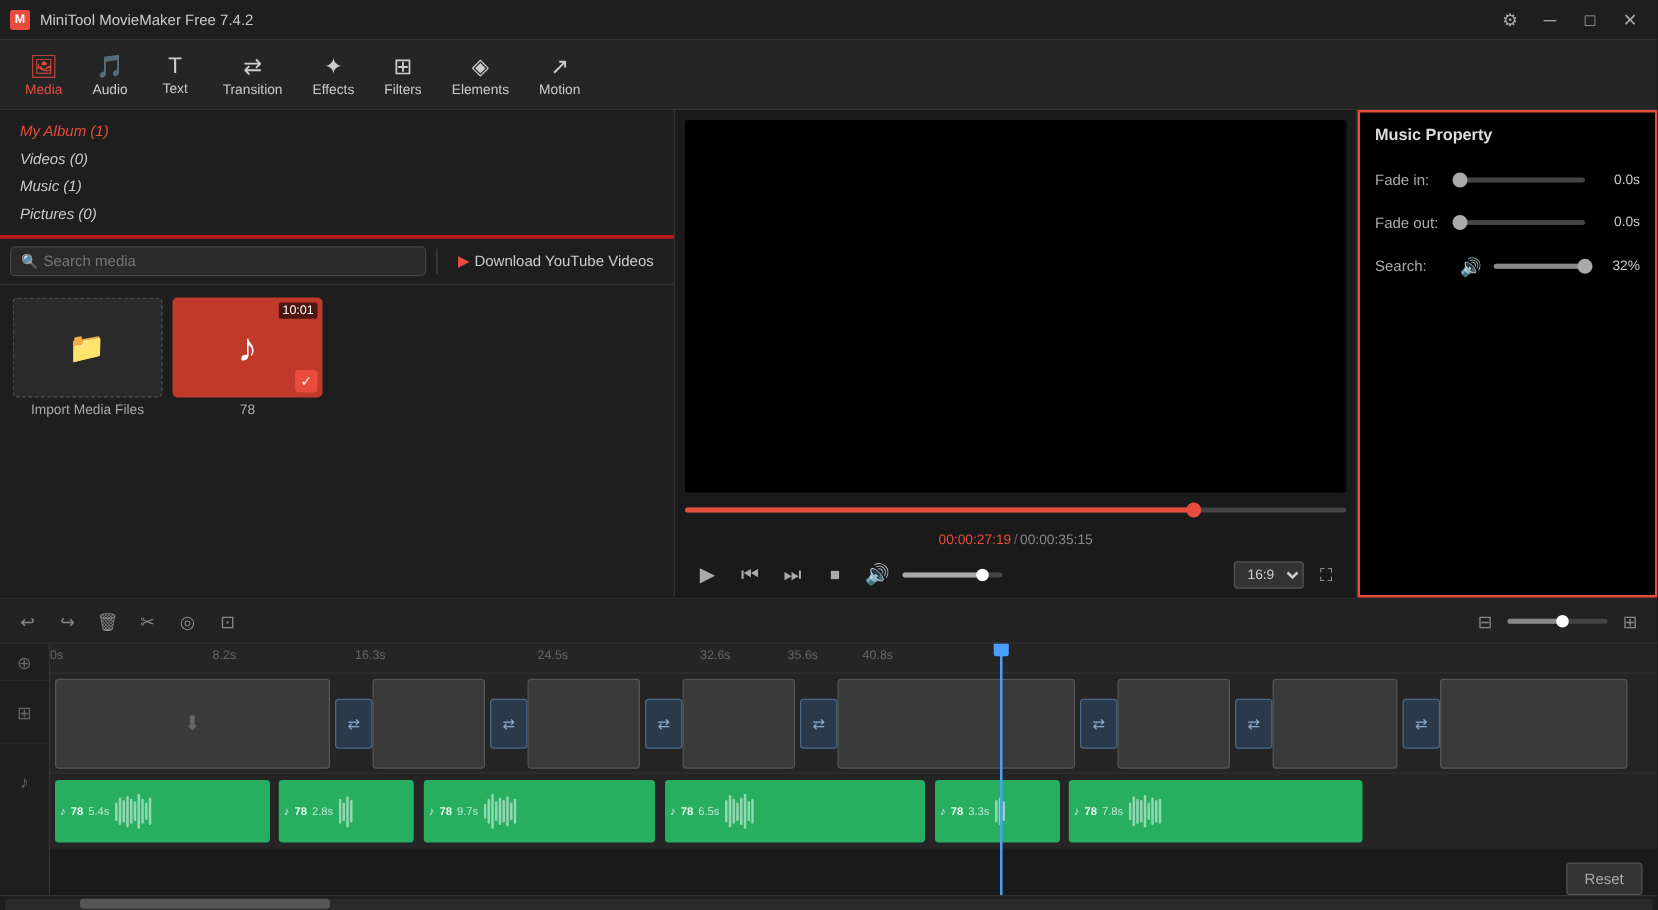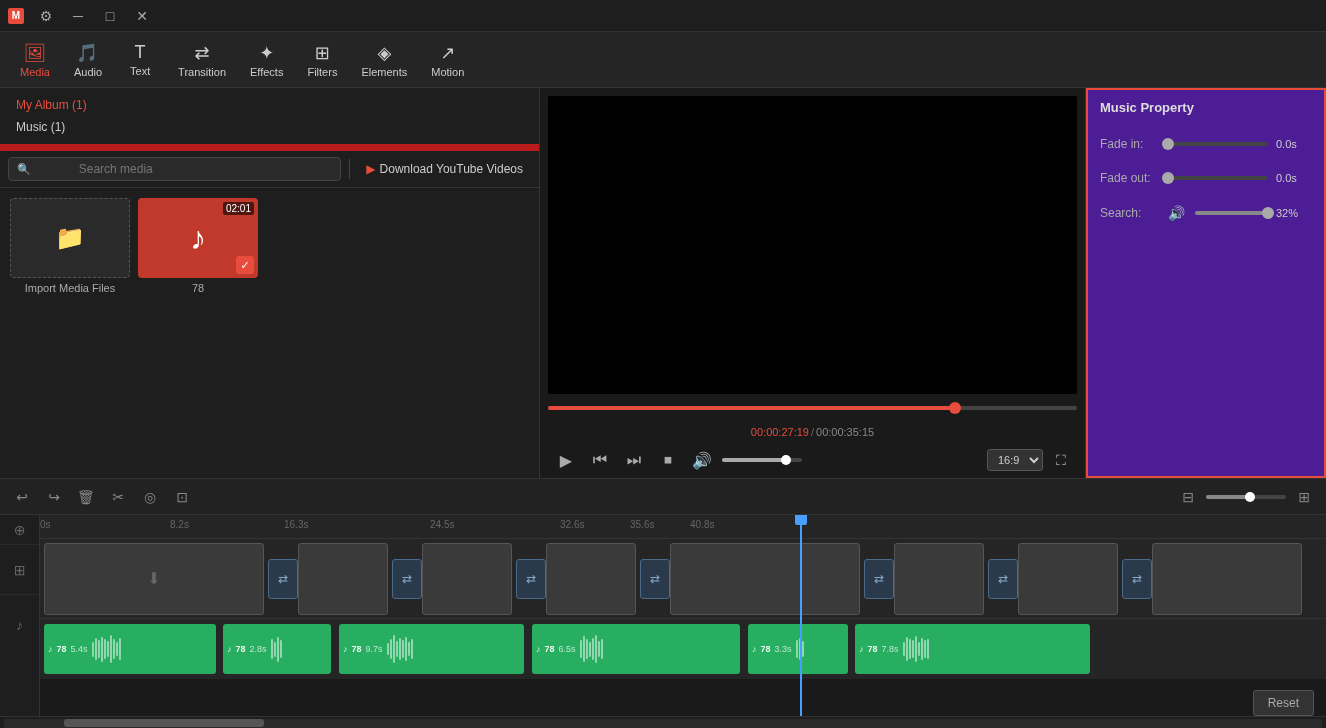--- a/index.html
+++ b/index.html
@@ -57,21 +57,22 @@
       width: 540px;
       background: #1e1e1e;
       border-right: 1px solid #333;
       display: flex;
       flex-direction: column;
     }
 
     
     #album-nav {
       padding: 6px 8px;
-      border-bottom: 7px solid #b91c1c;
+      border-bottom: 3px solid #b91c1c;
+      font-style: italic;
     }
     .album-item {
       padding: 4px 8px;
       cursor: pointer;
       border-radius: 3px;
       color: #ccc;
       font-size: 12px;
     }
     .album-item.active { color: #e74c3c; }
 
@@ -94,21 +95,20 @@
       background: #2a2a2a;
     }
     #search-bar .search-icon { color: #888; font-size: 11px; }
     #search-bar input {
       background: transparent;
       border: none;
       outline: none;
       color: #ccc;
       font-size: 12px;
       flex: 1;
-      margin-left: 44px;
     }
     #search-bar .divider { width: 1px; height: 20px; background: #444; margin: 0 4px; }
     #search-bar .download-section {
       display: flex;
       align-items: center;
       gap: 4px;
       padding: 4px 8px;
       cursor: pointer;
       color: #ccc;
     }
@@ -325,21 +325,21 @@
       align-items: center;
       justify-content: center;
       cursor: pointer;
       color: #aaa;
       font-size: 14px;
     }
 
     
     #right-panel {
       width: 240px;
-      background: #4c1d95;
+      background: #000000;
       border: 2px solid #e74c3c;
       display: flex;
       flex-direction: column;
       padding: 10px 12px;
     }
     #right-panel .panel-title {
       font-size: 13px;
       font-weight: 600;
       color: #ddd;
       margin-bottom: 16px;
@@ -375,20 +375,21 @@
       width: 12px;
       height: 12px;
       background: #aaa;
       border-radius: 50%;
       top: -4px;
     }
     .prop-value {
       font-size: 11px;
       color: #ccc;
       width: 36px;
+      text-align: right;
     }
     .vol-icon { font-size: 14px; color: #888; margin-right: 2px; }
 
     
     #bottom-area {
       height: 250px;
       background: #1a1a1a;
       border-top: 1px solid #333;
       display: flex;
       flex-direction: column;
@@ -623,20 +624,21 @@
       margin-top: 2px;
       width: 200px;
       margin-left: 60px;
     }
   </style>
 </head>
 <body>
 
 <div id="titlebar">
   <div class="app-icon">M</div>
+  <span class="app-title">MiniTool MovieMaker Free 7.4.2</span>
   <div class="win-controls">
     <div class="win-btn">⚙</div>
     <div class="win-btn">─</div>
     <div class="win-btn">□</div>
     <div class="win-btn close">✕</div>
   </div>
 </div>
 
 <div id="toolbar">
   <div class="toolbar-item active">
@@ -672,21 +674,23 @@
     <span class="tb-label">Motion</span>
   </div>
 </div>
 
 <div id="main">
 
   <div id="left-panel">
 
     <div id="album-nav">
       <div class="album-item active">My Album (1)</div>
+      <div class="album-item">Videos (0)</div>
       <div class="album-item">Music (1)</div>
+      <div class="album-item">Pictures (0)</div>
     </div>
 
     <div id="search-bar">
       <div class="search-section">
         <span class="search-icon">🔍</span>
         <input type="text" placeholder="Search media" style="">
       </div>
       <div class="divider"></div>
       <div class="download-section">
         <span class="yt-icon">▶</span>
@@ -697,21 +701,21 @@
     <div id="media-grid">
       <div class="media-item">
         <div class="media-thumb">
           <span>📁</span>
         </div>
         <div class="media-label">Import Media Files</div>
       </div>
       <div class="media-item">
         <div class="media-thumb music">
           <div class="music-inner">♪</div>
-          <span class="duration">02:01</span>
+          <span class="duration">10:01</span>
           <div class="check">✓</div>
         </div>
         <div class="media-label">78</div>
       </div>
     </div>
   </div>
 
   <div id="player-panel">
     <div id="video-area"></div>
     <div id="progress-bar-area">

